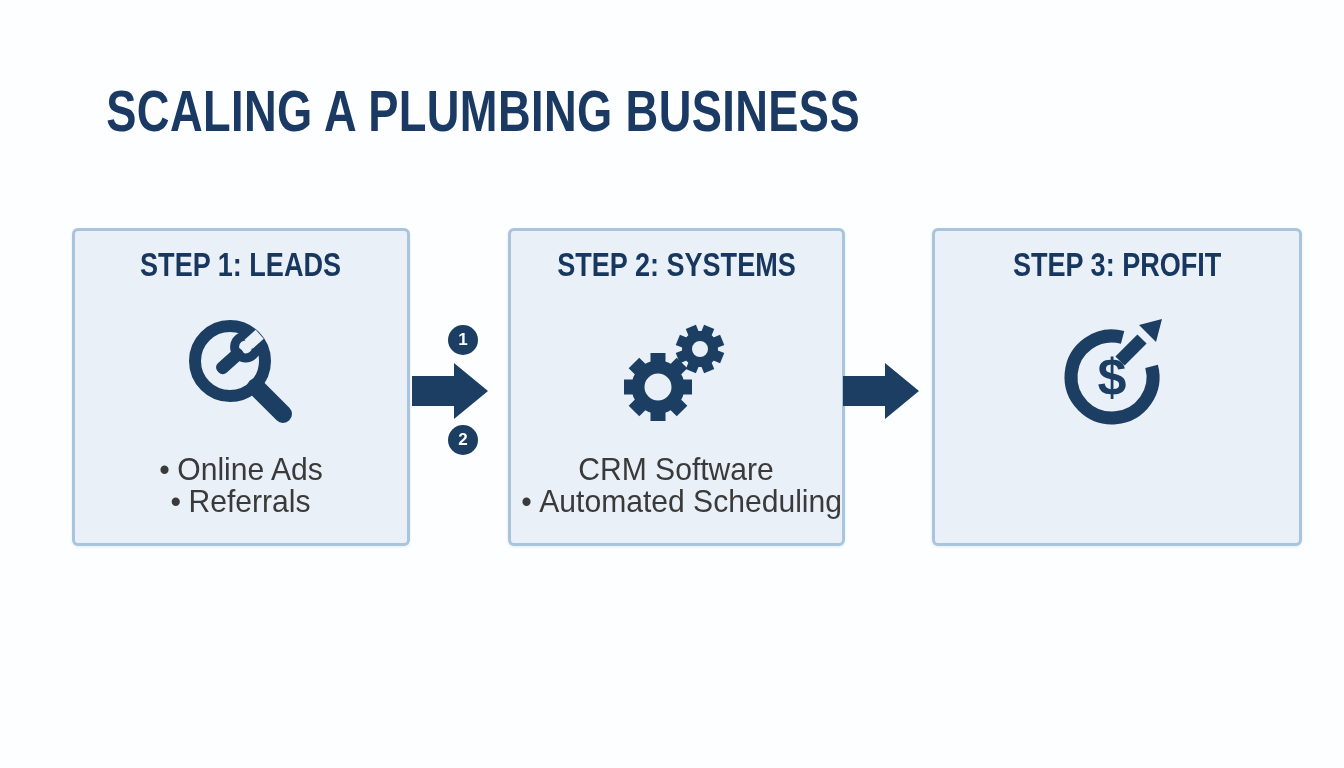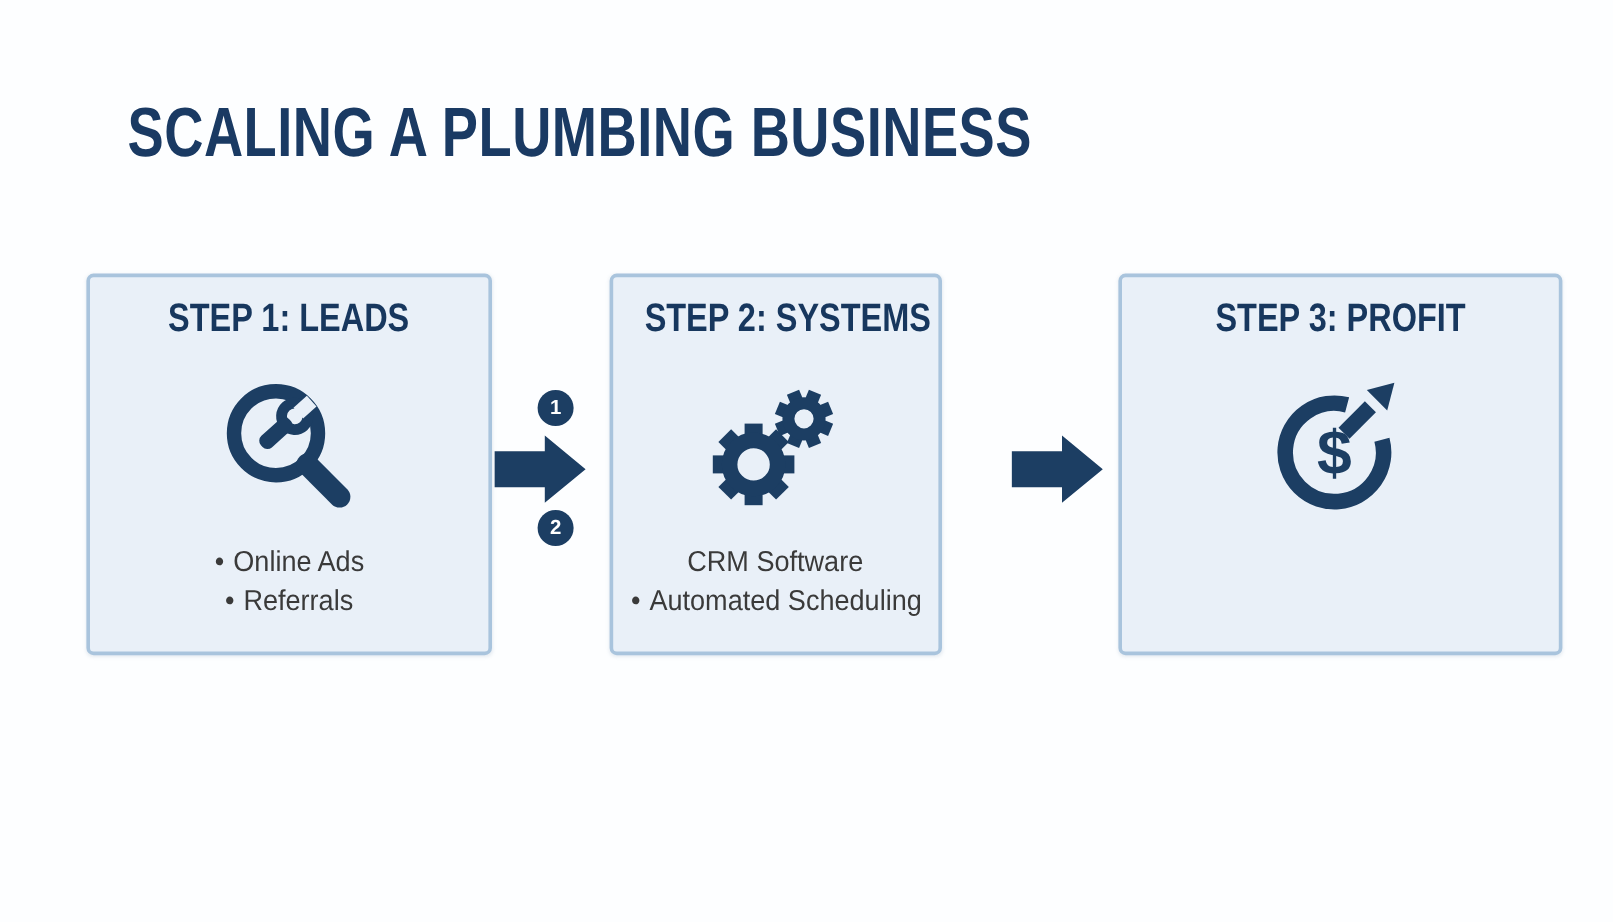--- a/index.html
+++ b/index.html
@@ -9,33 +9,33 @@
   
   .title-wrap{position:absolute;top:82px;left:0;width:100%;}
   .title{display:inline-block;font-weight:700;font-size:58px;line-height:58px;color:#1a3a63;
          transform:scaleX(0.78);transform-origin:50% 50%;white-space:nowrap;letter-spacing:0.5px;}
 
   
   .step-box{position:absolute;top:228px;height:318px;background:#e9f0f8;
             border:3.5px solid #a9c4dd;border-radius:6px;box-sizing:border-box;
             box-shadow:0 1px 3px rgba(120,150,180,0.18);}
   #box-1{left:72px;width:338px;}
-  #box-2{left:508px;width:277px;}
+  #box-2{left:508px;width:337px;}
   #box-3{left:932px;width:370px;}
 
   .step-header-wrap{position:absolute;top:16px;left:0;width:100%;text-align:center;}
   .step-header{display:inline-block;font-weight:700;font-size:33px;line-height:36px;color:#17375e;
                transform:scaleX(0.82);transform-origin:50% 50%;white-space:nowrap;}
 
   .icon-wrap{position:absolute;top:80px;left:50%;transform:translateX(-50%);
              width:126px;height:126px;}
   .icon-wrap svg{display:block;width:126px;height:126px;}
 
   .list{position:absolute;top:222px;left:0;width:100%;text-align:center;
-        font-size:24px;line-height:32px;color:#3a3a3a;}
+        font-size:32px;line-height:32px;color:#3a3a3a;}
   .line{display:block;}
   .line-inner{display:inline-block;transform:scaleX(0.94);transform-origin:50% 50%;white-space:nowrap;}
   .marker:not(:empty){margin-right:8px;}
 
   
   .flow-arrow{position:absolute;width:78px;height:60px;}
   #arrow-1{left:412px;top:361px;}
   #arrow-2{left:843px;top:361px;}
   .badge{position:absolute;width:30px;height:30px;border-radius:50%;background:#1c3e63;
          color:#ffffff;font-weight:700;font-size:17px;line-height:30px;text-align:center;}

